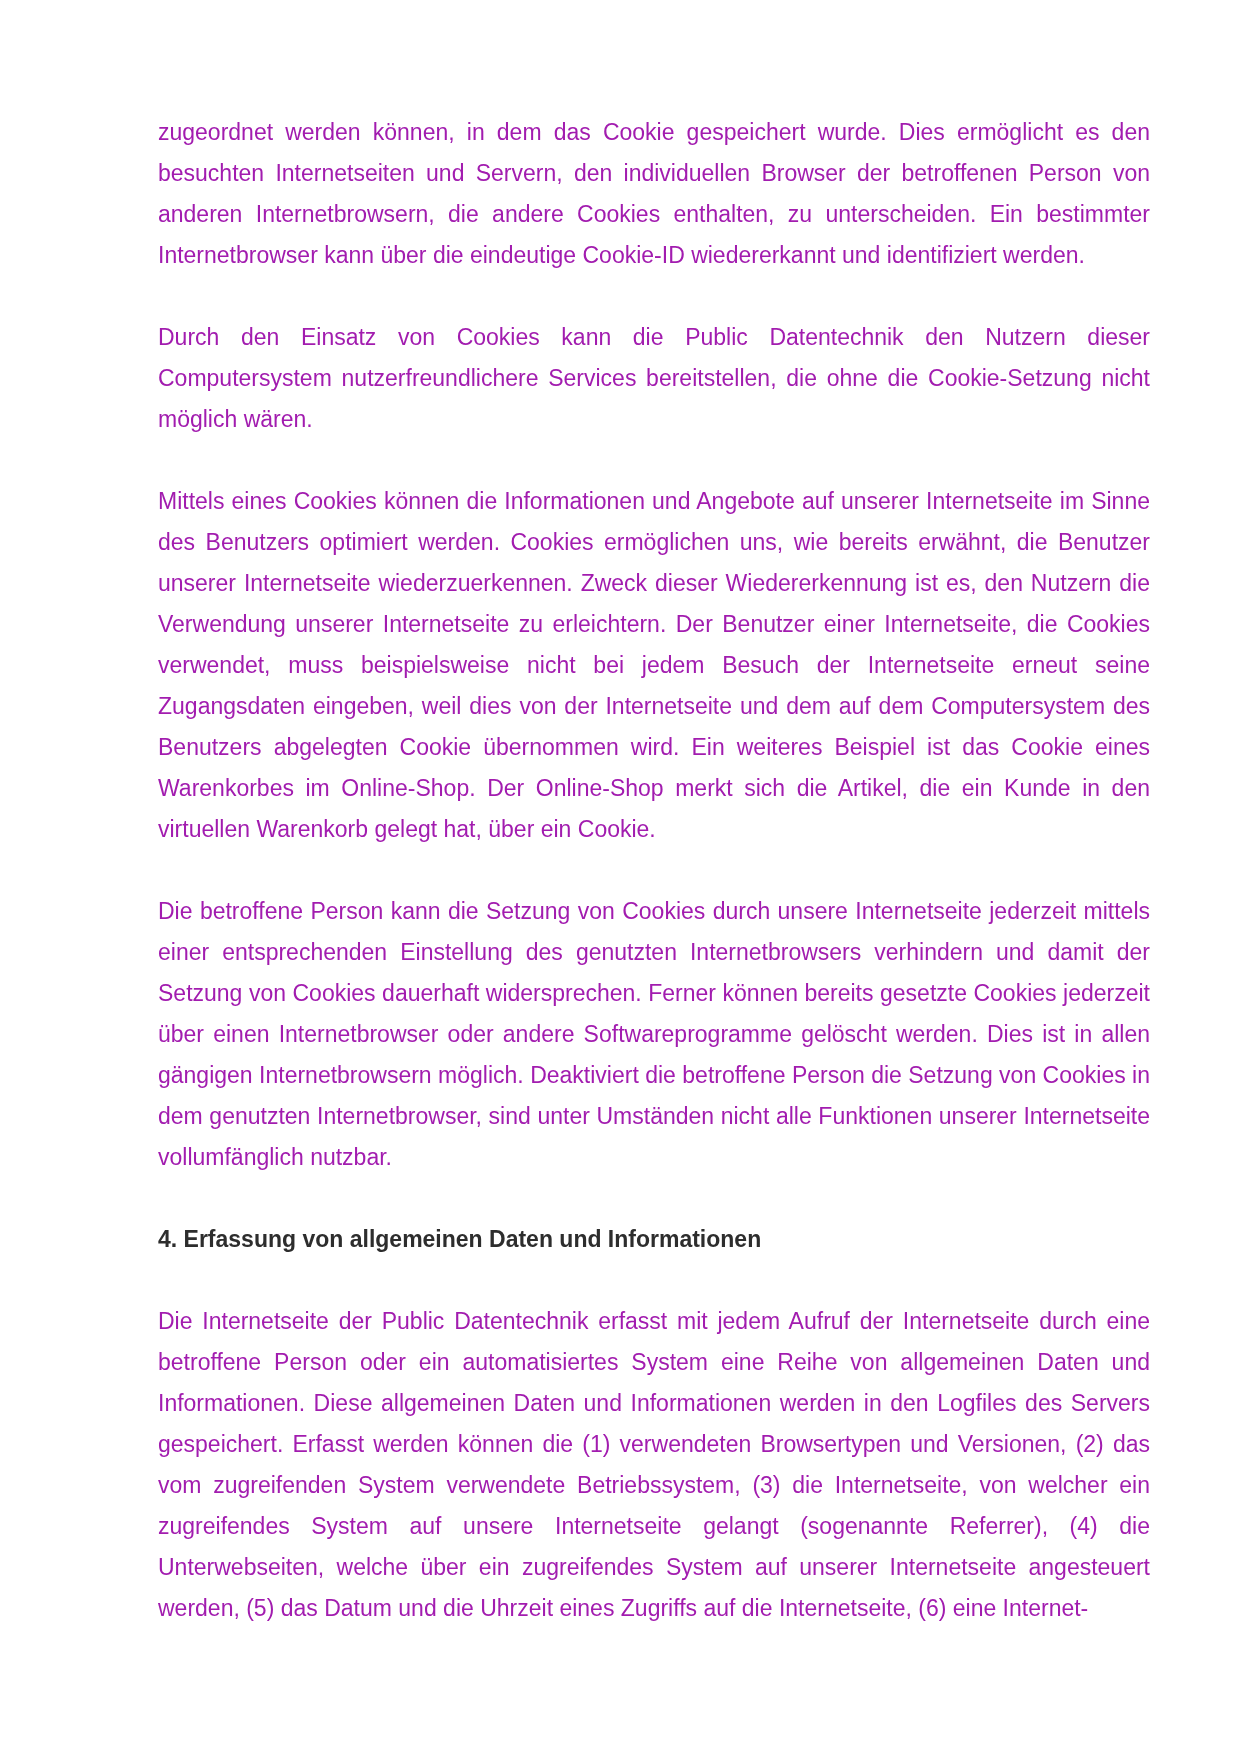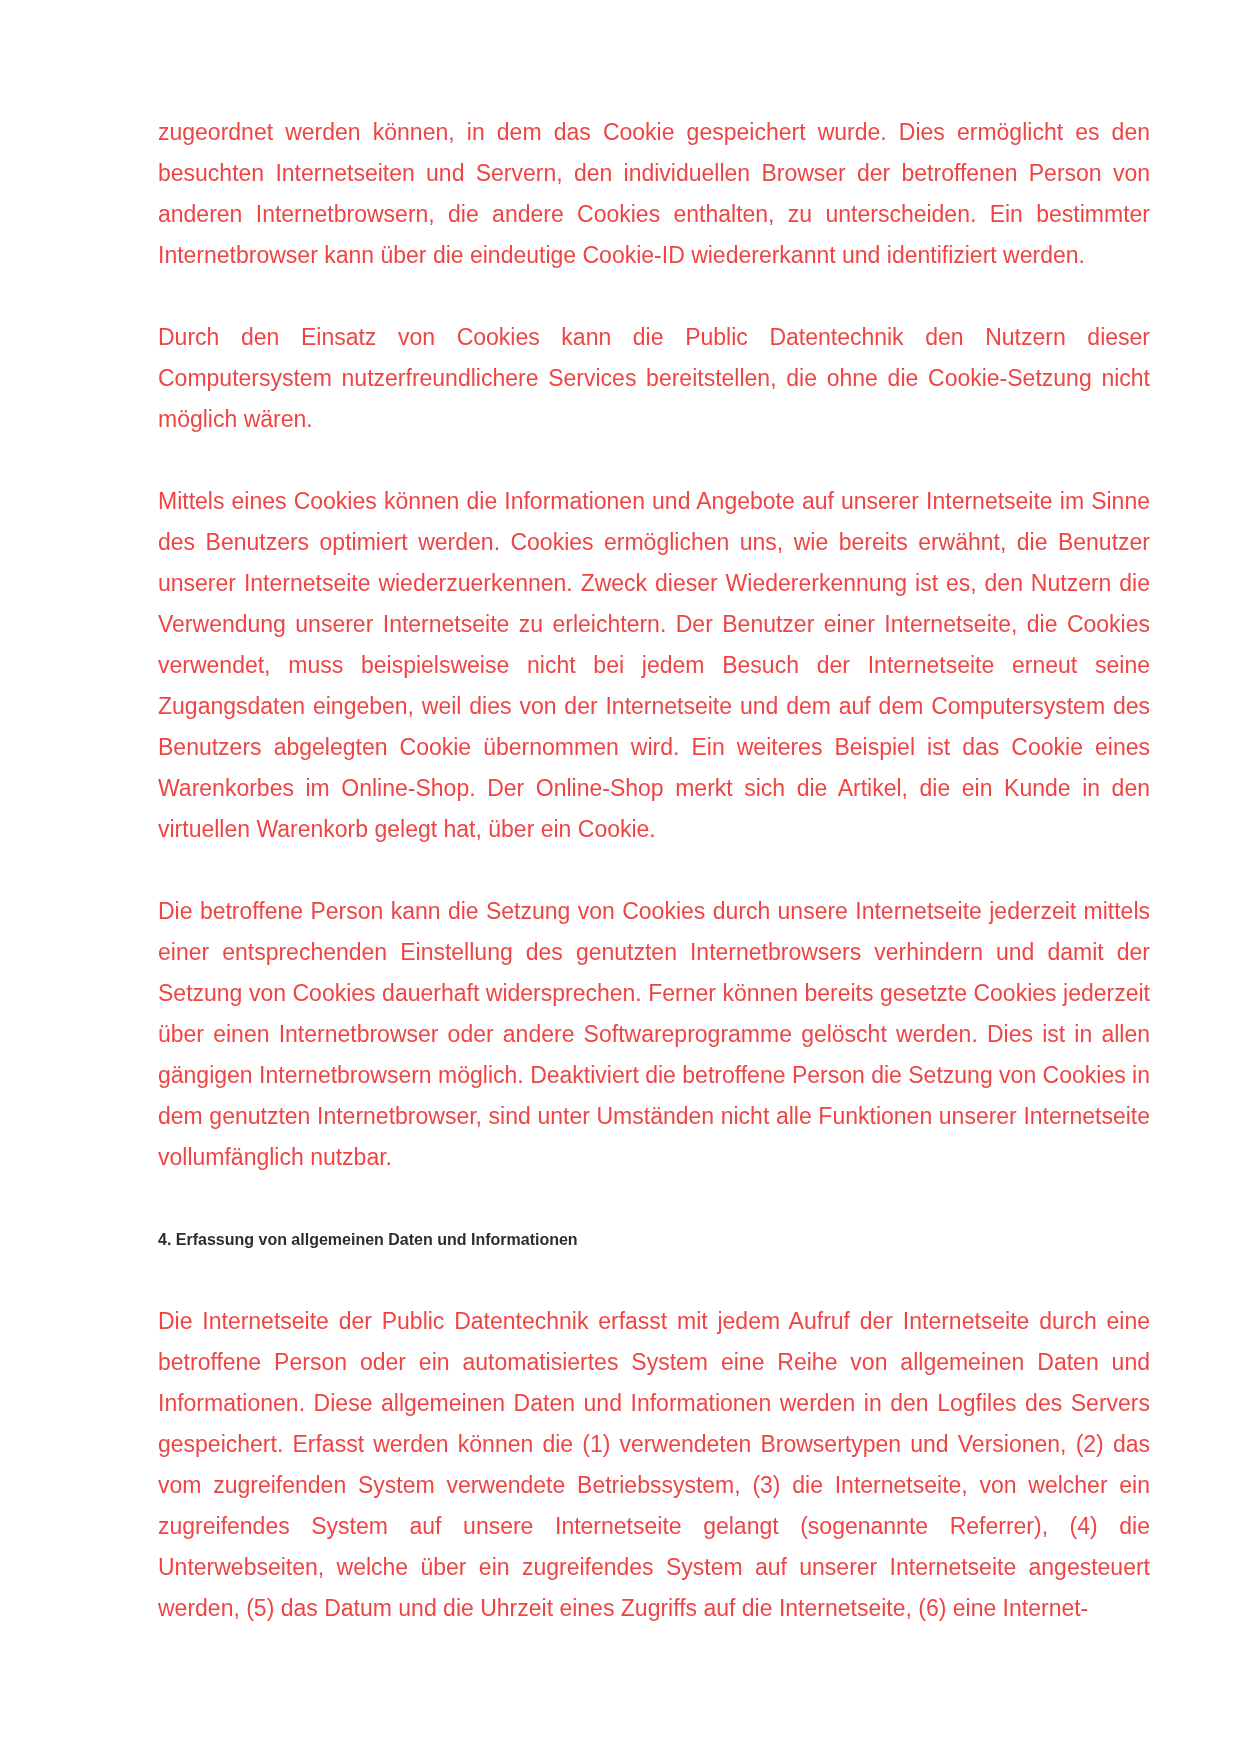--- a/index.html
+++ b/index.html
@@ -21,25 +21,25 @@
     top: 112px;
     width: 992px;
     color: #3a3a3a;
     font-size: 23px;
     line-height: 41px;
   }
   .body-paragraph {
     margin: 0 0 41px 0;
     text-align: justify;
     font-weight: 400;
-    color: #ef4444;
+    color: #a21caf;
   }
   .section-heading {
     margin: 41px 0 41px 0;
-    font-size: 16px;
+    font-size: 23px;
     line-height: 41px;
     text-align: left;
     font-weight: 700;
     color: #2d2d2d;
   }
 </style>
 </head>
 <body>
 
 <div class="page">

